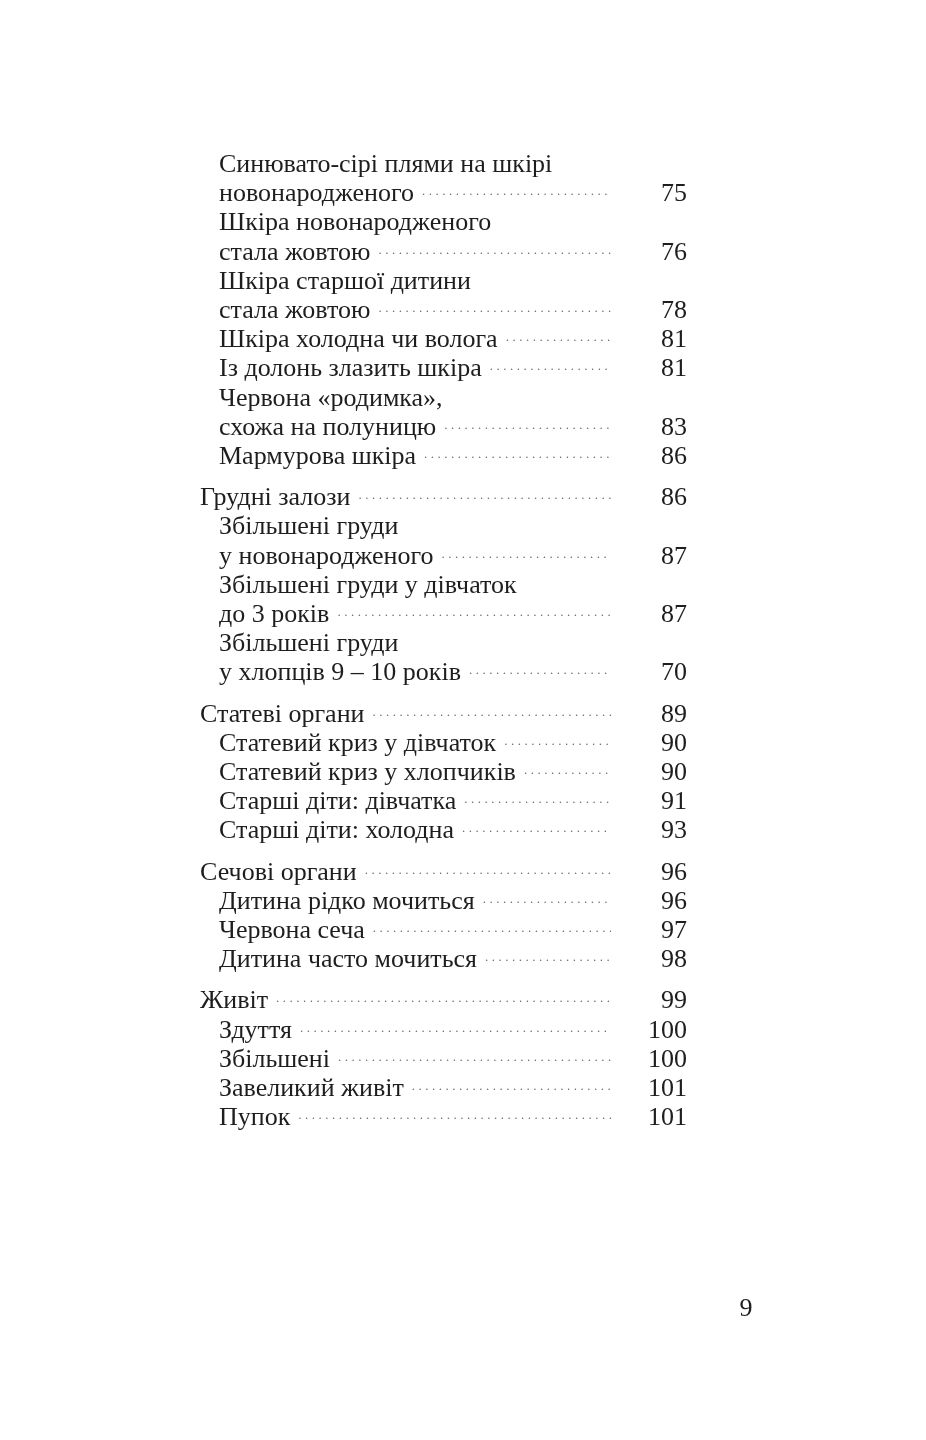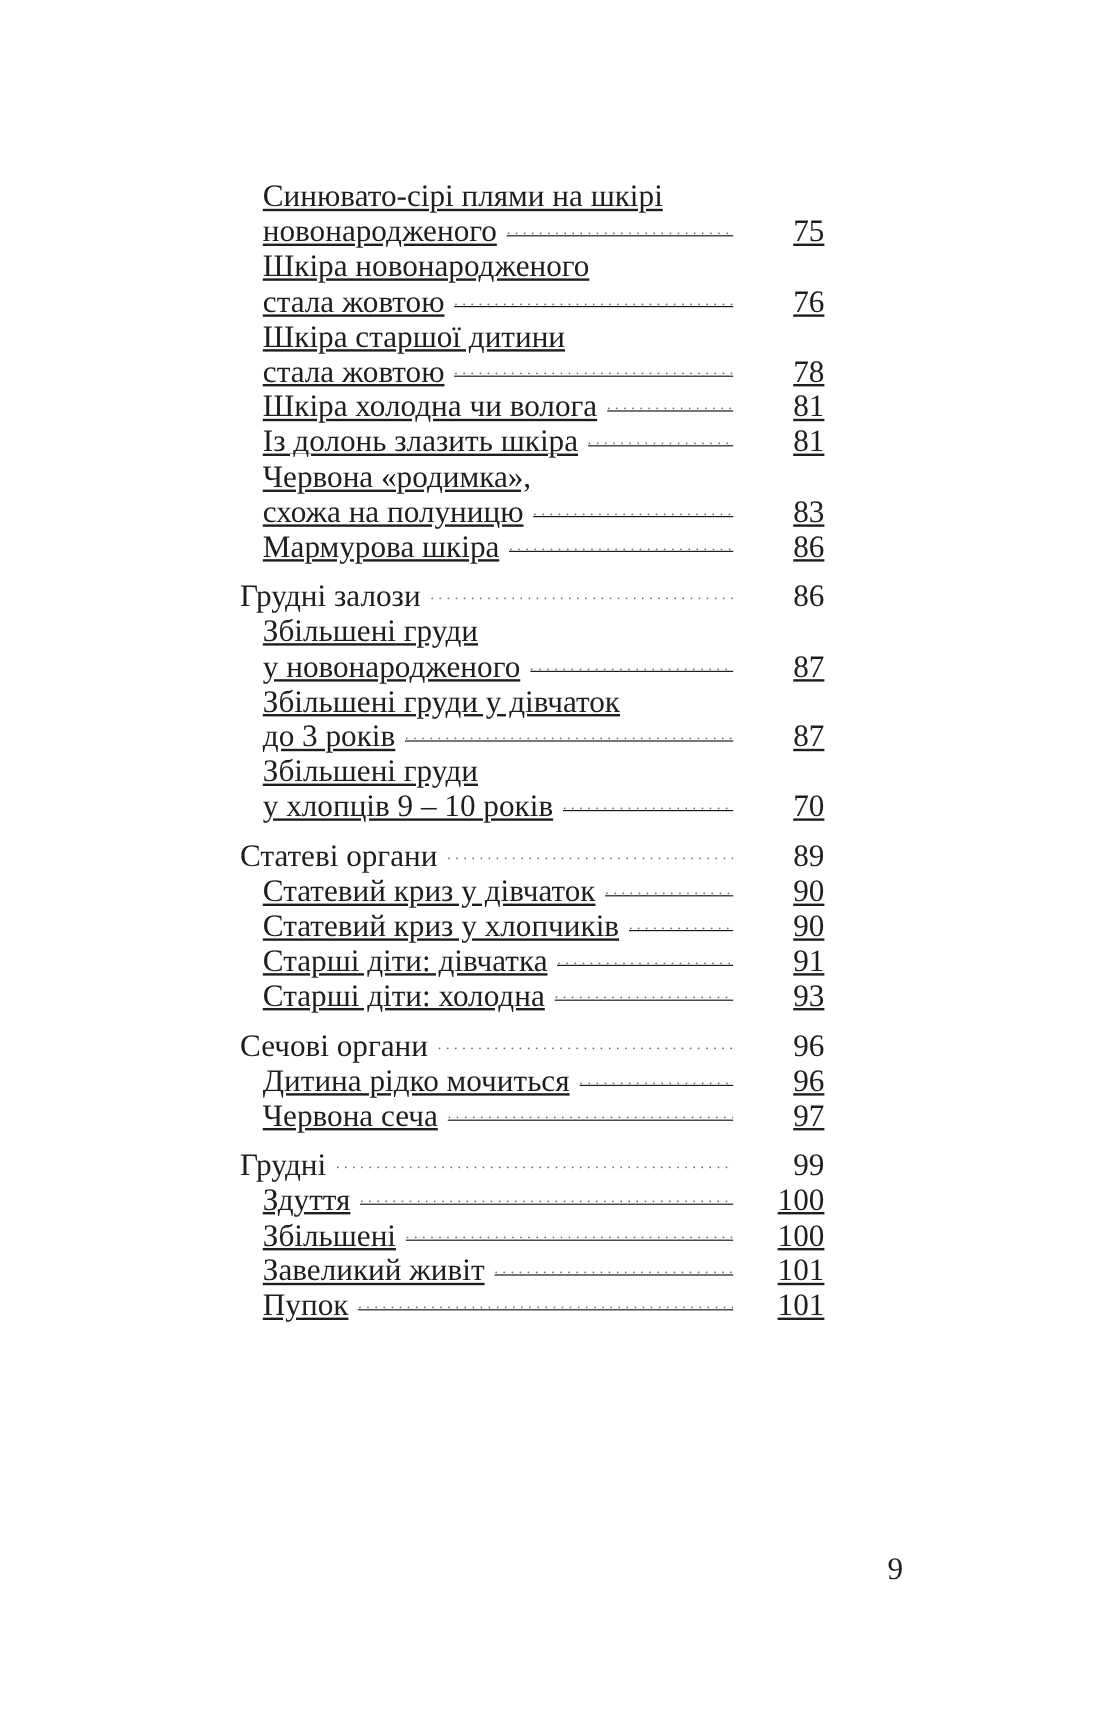--- a/index.html
+++ b/index.html
@@ -14,21 +14,21 @@
     margin: 0 auto;
   }
   .toc {
     position: absolute;
     left: 200px;
     top: 149px;
     width: 487px;
     font-size: 26px;
     line-height: 29.2px;
   }
-  .entry.sub { padding-left: 19px; text-decoration: underline; }
+  .entry.sub { padding-left: 19px; }
   .entry.section { font-weight: 400; margin-top: 12px; }
   .line { white-space: nowrap; }
   .leader-line { display: flex; align-items: flex-end; }
   .label { flex: 0 0 auto; }
   .dots {
     flex: 1 1 auto;
     overflow: hidden;
     white-space: nowrap;
     margin-left: 8px;
     color: #6f6f6f;
@@ -192,23 +192,30 @@
           <span class="pagenum">96</span>
         </div>
       </div>
       <div class="entry sub">
         <div class="line leader-line">
           <span class="label">Червона сеча</span>
           <span class="dots"></span>
           <span class="pagenum">97</span>
         </div>
       </div>
-      <div class="entry section">
-        <div class="line leader-line">
-          <span class="label">Грудні</span>
+      <div class="entry sub">
+        <div class="line leader-line">
+          <span class="label">Дитина часто мочиться</span>
+          <span class="dots"></span>
+          <span class="pagenum">98</span>
+        </div>
+      </div>
+      <div class="entry section">
+        <div class="line leader-line">
+          <span class="label">Живіт</span>
           <span class="dots"></span>
           <span class="pagenum">99</span>
         </div>
       </div>
       <div class="entry sub">
         <div class="line leader-line">
           <span class="label">Здуття</span>
           <span class="dots"></span>
           <span class="pagenum">100</span>
         </div>

